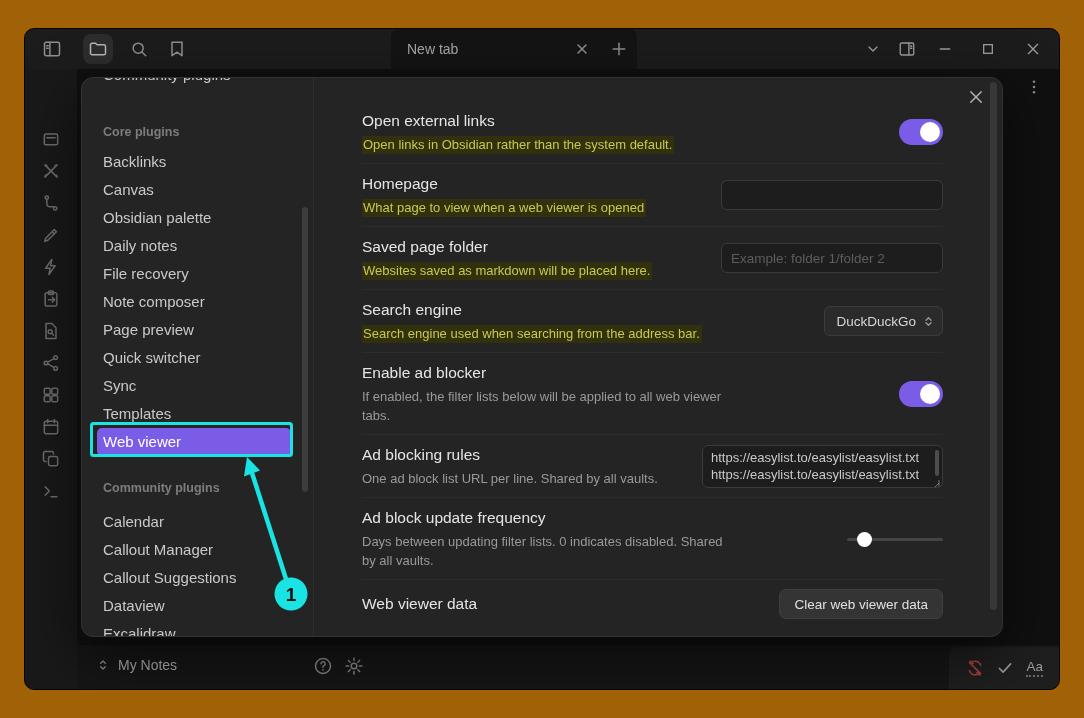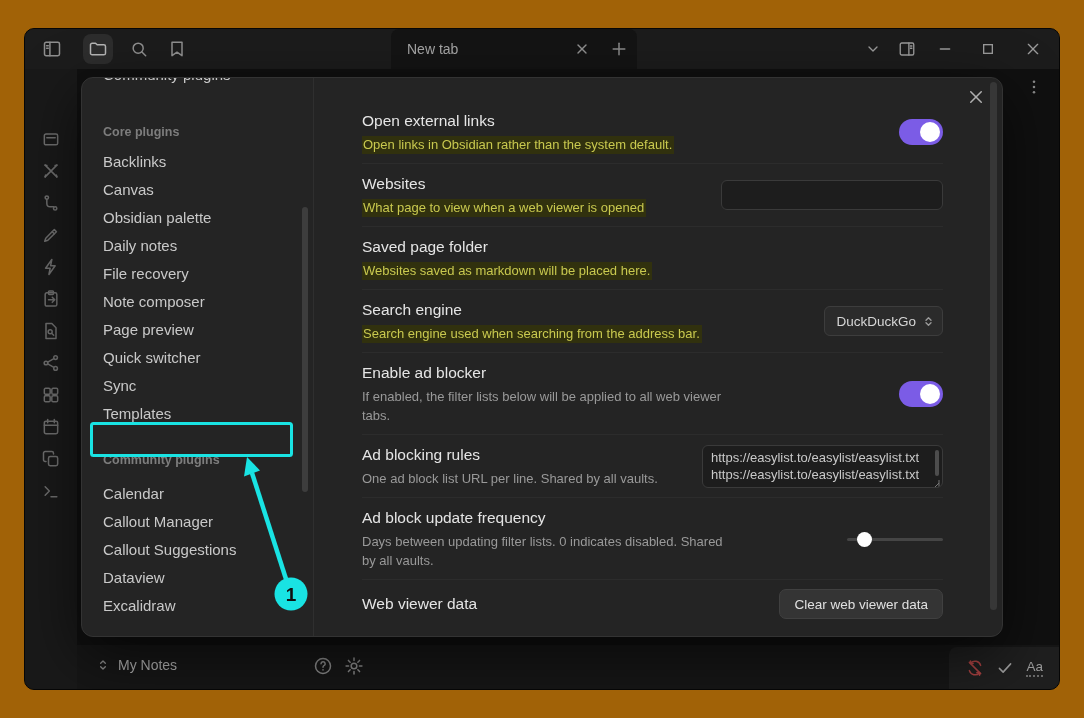--- a/index.html
+++ b/index.html
@@ -282,20 +282,21 @@
             <div class="side-item">Backlinks</div>
             <div class="side-item">Canvas</div>
             <div class="side-item">Obsidian palette</div>
             <div class="side-item">Daily notes</div>
             <div class="side-item">File recovery</div>
             <div class="side-item">Note composer</div>
             <div class="side-item">Page preview</div>
             <div class="side-item">Quick switcher</div>
             <div class="side-item">Sync</div>
             <div class="side-item">Templates</div>
+            <div class="side-item selected">Web viewer</div>
           </div>
           <div class="side-header second">Community plugins</div>
           <div class="side-list second">
             <div class="side-item">Calendar</div>
             <div class="side-item">Callout Manager</div>
             <div class="side-item">Callout Suggestions</div>
             <div class="side-item">Dataview</div>
             <div class="side-item">Excalidraw</div>
           </div>
         </div>
@@ -318,31 +319,32 @@
               <div class="stitle">Open external links</div>
               <div class="sdesc"><span class="hl">Open links in Obsidian rather than the system default.</span></div>
             </div>
             <div class="toggle">
                 <div class="knob"></div>
               </div>
           </div>
 
           <div class="srow">
             <div class="info">
-              <div class="stitle">Websites</div>
+              <div class="stitle">Homepage</div>
               <div class="sdesc"><span class="hl">What page to view when a web viewer is opened</span></div>
             </div>
             <input class="tinput" type="text" placeholder="" style="">
           </div>
 
           <div class="srow">
             <div class="info">
               <div class="stitle">Saved page folder</div>
               <div class="sdesc"><span class="hl">Websites saved as markdown will be placed here.</span></div>
             </div>
+            <input class="tinput" type="text" placeholder="Example: folder 1/folder 2" style="">
           </div>
 
           <div class="srow">
             <div class="info">
               <div class="stitle">Search engine</div>
               <div class="sdesc"><span class="hl">Search engine used when searching from the address bar.</span></div>
             </div>
             <div class="select">
               <span class="select-val">DuckDuckGo</span>
               <span class="select-ic">

